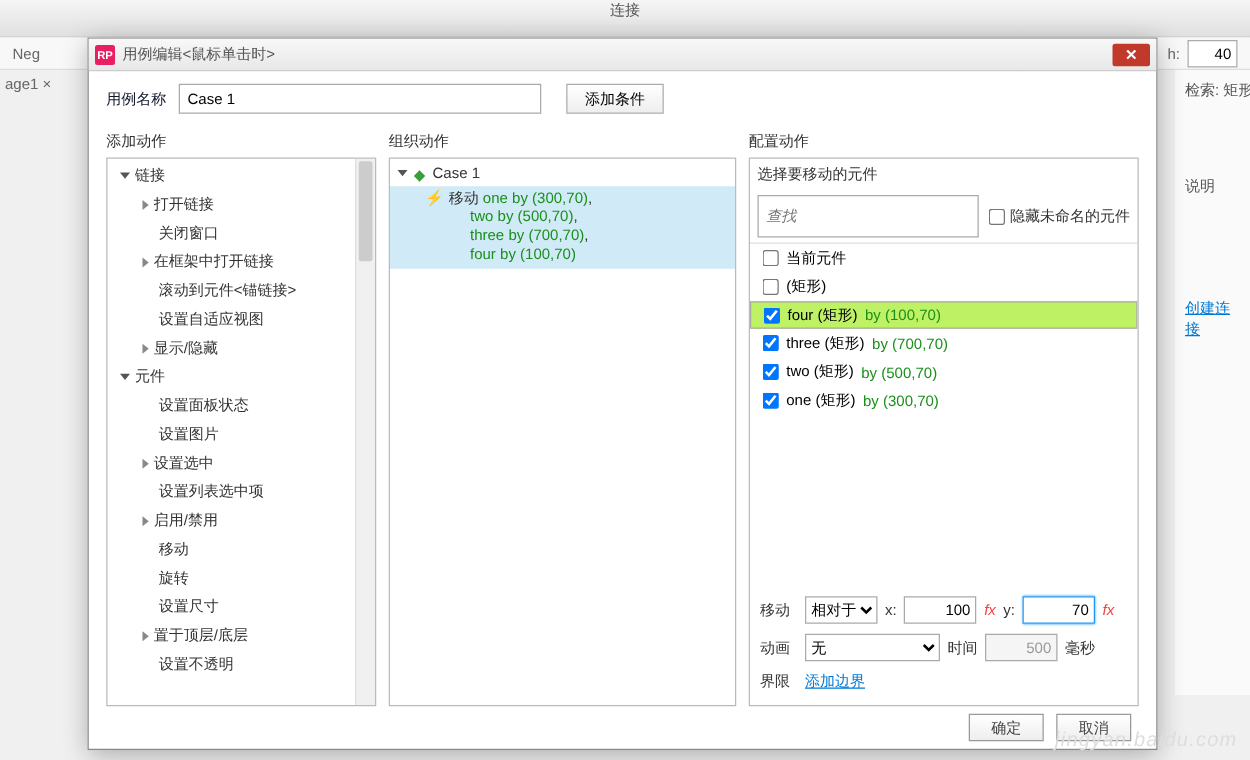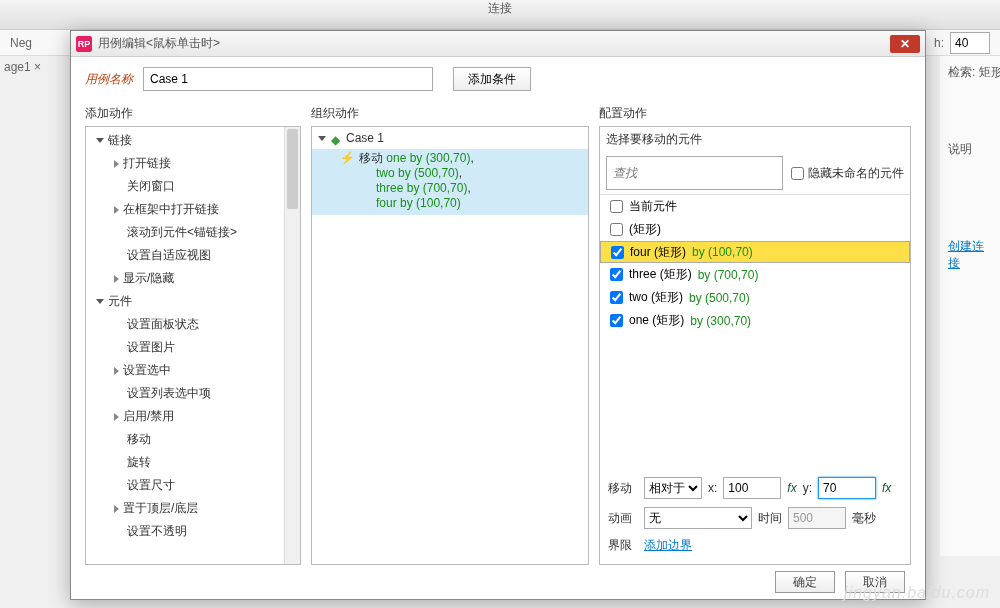--- a/index.html
+++ b/index.html
@@ -7,21 +7,21 @@
 .bg-toolbar { height: 30px; background: linear-gradient(#f5f5f5,#e0e0e0); border-bottom: 1px solid #ccc; display: flex; align-items: center; padding: 0 10px; gap: 20px; color: #555; flex-direction: column; }
 .bg-row2 { height: 26px; background: #f8f8f8; border-bottom: 1px solid #ddd; display: flex; align-items: center; padding: 0 10px; color: #666; justify-content: space-between; }
 .bg-right { position: absolute; right: 0; top: 56px; width: 60px; height: 500px; background: #fafafa; padding: 8px; color: #555; }
 .bg-link { color: #0078d4; text-decoration: underline; margin-top: 80px; display: block;}
 .dialog { position: absolute; left: 70px; top: 30px; width: 856px; height: 570px; background: #fff; border: 1px solid #888; box-shadow: 0 4px 20px rgba(0,0,0,0.3); }
 .titlebar { height: 26px; background: linear-gradient(#f8f8f8,#e8e8e8); border-bottom: 1px solid #ccc; display: flex; align-items: center; padding: 0 5px; }
 .rp-icon { width: 16px; height: 16px; background: #e91e63; color: #fff; display: flex; align-items: center; justify-content: center; font-size: 9px; font-weight: bold; border-radius: 2px; margin-right: 6px; }
 .title-text { flex: 1; color: #555; }
 .close-btn { width: 30px; height: 18px; background: #c0392b; color: #fff; display: flex; align-items: center; justify-content: center; border-radius: 2px; cursor: pointer; font-weight: bold; }
 .name-row { display: flex; align-items: center; padding: 10px 14px; gap: 10px; }
-.name-row label { color: #c2410c; font-style: italic; }
+.name-row label { color: #0f172a; }
 .name-input { width: 290px; height: 24px; border: 1px solid #aaa; padding: 0 6px; }
 .add-cond { height: 24px; padding: 0 14px; border: 1px solid #aaa; background: linear-gradient(#fff,#eee); cursor: pointer; margin-left: 10px; }
 .columns { display: flex; padding: 0 14px 6px; gap: 10px; height: 470px; }
 .col { display: flex; flex-direction: column; }
 .col1 { width: 216px; }
 .col2 { width: 278px; }
 .col3 { flex: 1; }
 .col-title { color: #333; padding: 4px 0; }
 .panel { flex: 1; border: 1px solid #bbb; overflow-y: auto; overflow-x: hidden; position: relative; }
 .col1 .panel, .col2 .panel { background: #fff; }
@@ -37,31 +37,31 @@
 .move-block { background: #d0eaf8; padding: 2px 0 4px 28px; line-height: 15px; }
 .move-block .bolt { color: #555; margin-right: 4px;}
 .move-line { color: #333; }
 .move-line .g { color: #1a8f1a; }
 .config-top { padding: 4px 6px; color: #333; }
 .search-row { display: flex; align-items: center; gap: 8px; padding: 4px 6px; }
 .search-input { flex: 1; height: 22px; border: 1px solid #aaa; padding: 16px 6px; font-style: italic; color: #999; }
 .chk-label { display: flex; align-items: center; gap: 4px; color: #333; }
 .elem-list { border-top: 1px solid #ddd; }
 .elem-row { display: flex; align-items: center; gap: 6px; padding: 3px 10px; cursor: pointer; }
-.elem-row.sel { background: #fde047; }
+.elem-row.sel { background: #bef264; }
 .elem-row .g { color: #1a8f1a; }
 .config-bottom { padding: 6px 8px; color: #333; }
 .cfg-row { display: flex; align-items: center; gap: 6px; padding: 4px 0; }
 .cfg-label { width: 30px; }
 .sel { height: 22px; border: 1px solid #aaa; background: #fff; }
 .sel.w1 { width: 58px; }
 .sel.w2 { width: 108px; }
-.num-in { width: 58px; height: 22px; border: 1px solid #aaa; padding: 0 4px; text-align: left; }
+.num-in { width: 58px; height: 22px; border: 1px solid #aaa; padding: 0 4px; text-align: right; }
 .num-in.hl { border: 1px solid #2196f3; box-shadow: 0 0 2px #2196f3; }
-.fx { color: #14532d; font-style: italic; }
+.fx { color: #ef4444; font-style: italic; }
 .link-a { color: #0078d4; text-decoration: underline; cursor: pointer; }
 .buttons { position: absolute; right: 20px; bottom: 6px; display: flex; gap: 10px; }
 .dlg-btn { width: 60px; height: 22px; border: 1px solid #999; background: linear-gradient(#fff,#eee); cursor: pointer; color: #444;}
 .scrollbar-fake { position: absolute; right: 0; top: 0; bottom: 0; width: 16px; background: #f0f0f0; border-left: 1px solid #ddd; }
 .scroll-thumb { position: absolute; left: 2px; right: 2px; top: 2px; height: 80px; background: #ccc; border-radius: 2px; }
 input[type=checkbox]{ width:13px; height:13px; }
 .watermark { position:absolute; right:10px; bottom:6px; color:#ddd; font-size:16px; font-style:italic; letter-spacing:1px; pointer-events:none;}
 </style>
 </head>
 <body>

